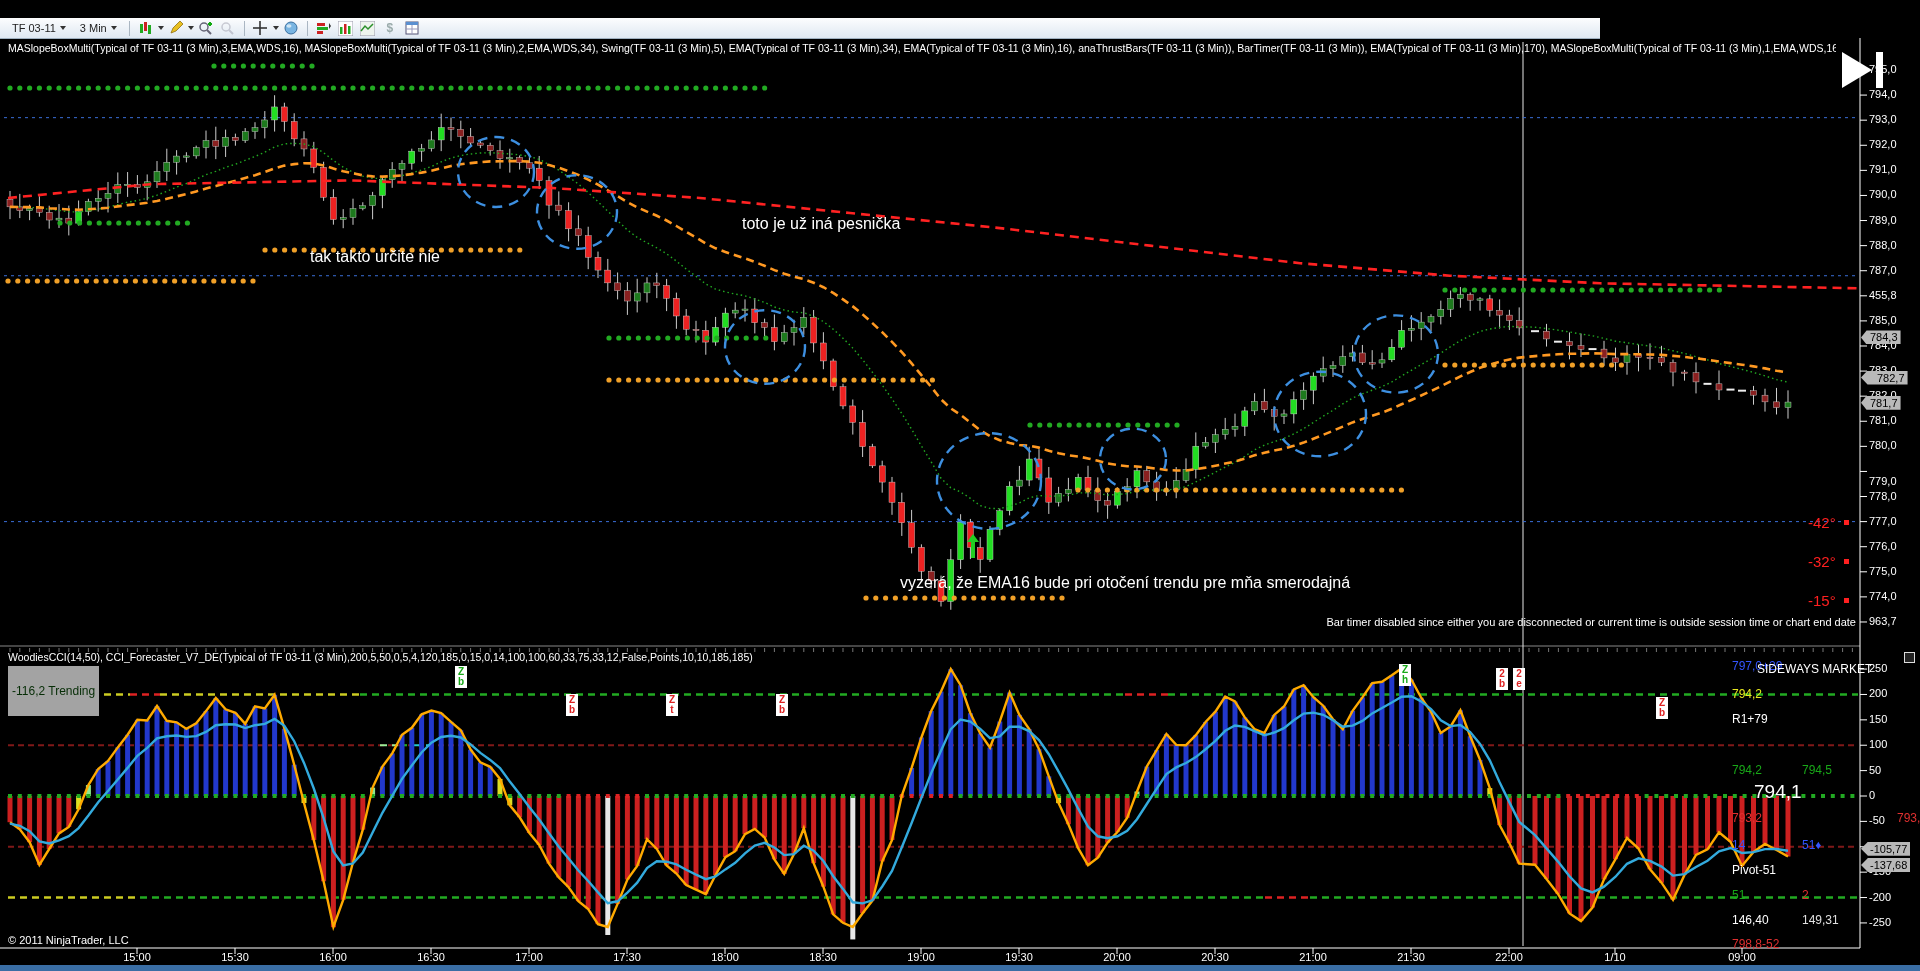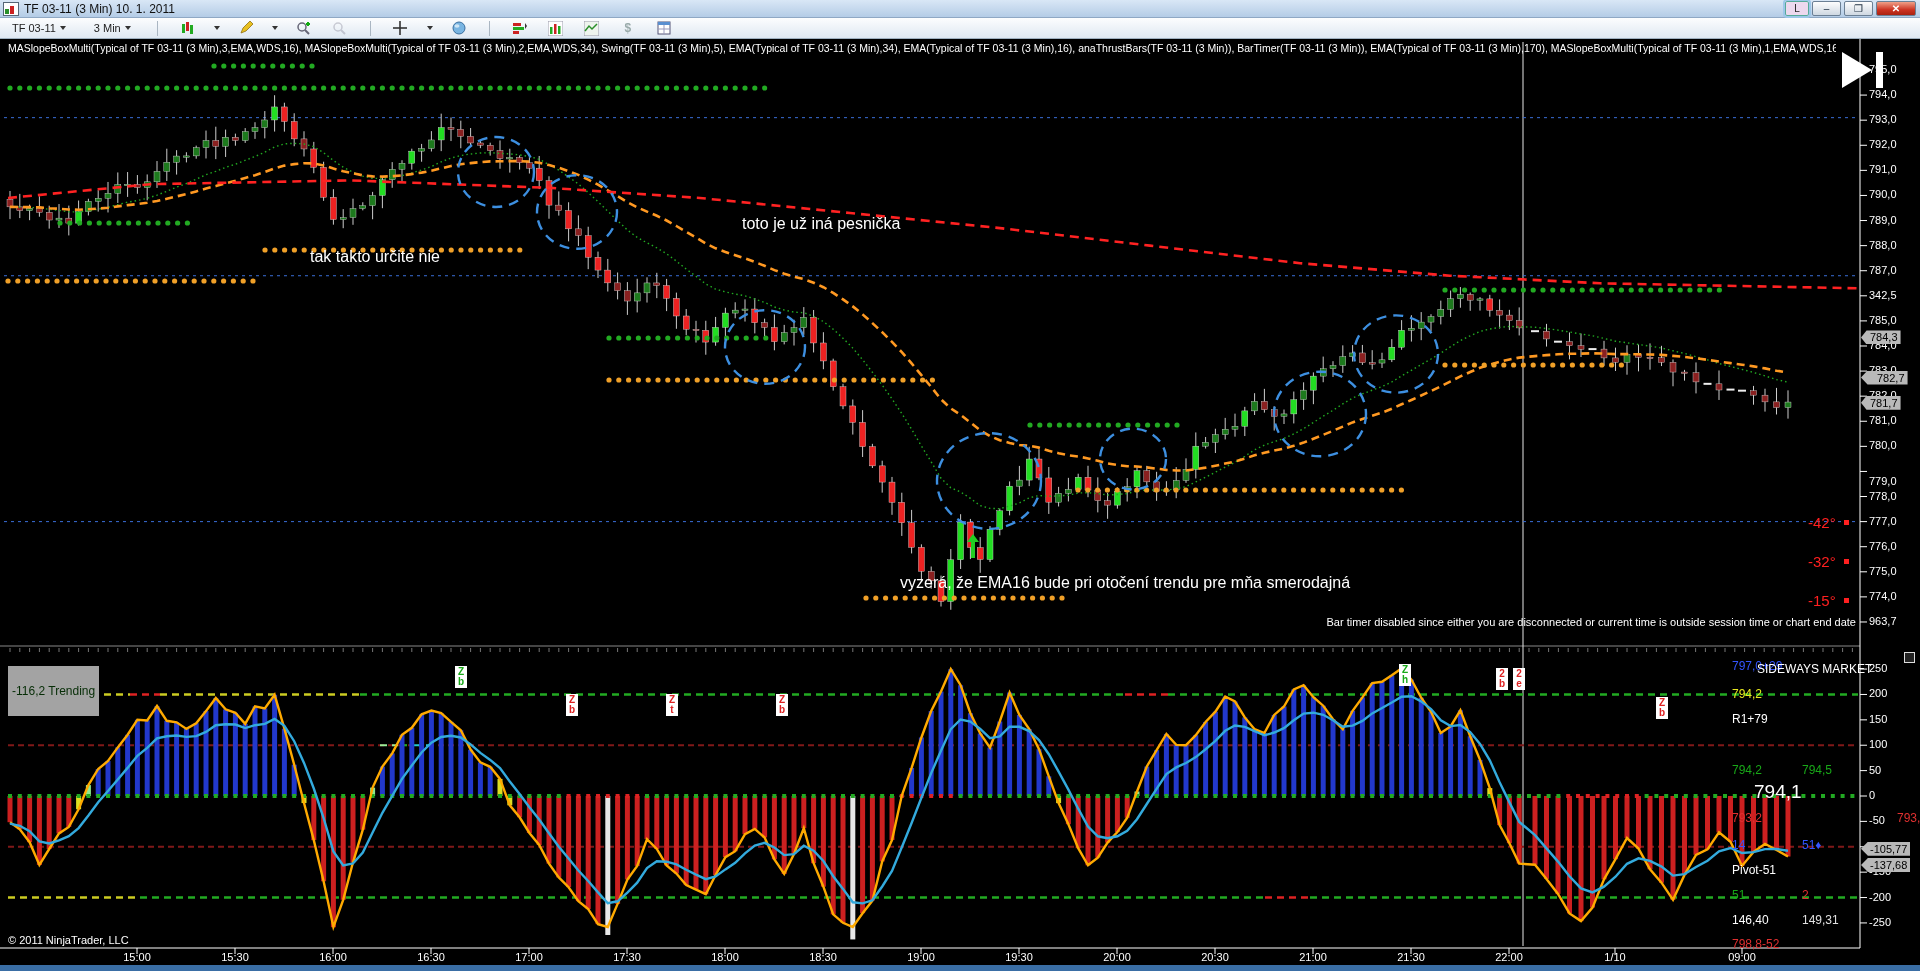--- a/index.html
+++ b/index.html
@@ -12,23 +12,23 @@
   #title-icon{width:14px;height:12px;margin:0 5px 0 3px;background:#fff;border:1px solid #567;
     position:relative;overflow:hidden;}
   #title-icon:before{content:"";position:absolute;left:1px;top:6px;width:4px;height:5px;background:#2a8f2a;}
   #title-icon:after{content:"";position:absolute;left:6px;top:3px;width:4px;height:8px;background:#cc2222;}
   #win-controls{position:absolute;right:4px;top:1px;display:flex;align-items:center;gap:3px;}
   .wbtn{height:15px;border-radius:2px;border:1px solid #6b7f94;display:flex;align-items:center;
     justify-content:center;font-size:10px;box-sizing:border-box;}
   #link-btn{width:24px;background:#ecd9ee;border:1px solid #5a9;color:#222;outline:2px solid #9cc7e8;}
   #min-btn,#max-btn{width:29px;background:linear-gradient(#fdfdfd,#cfd8e2);color:#234;}
   #close-btn{width:40px;background:linear-gradient(#f0a088,#cc3322 60%,#aa2211);color:#fff;font-weight:bold;}
-  #toolbar{position:absolute;left:0;top:18px;width:1920px;height:21px;
+  #toolbar{position:absolute;left:0;top:18px;width:1600px;height:21px;
     background:linear-gradient(#fcfdfe,#dfe8f2);border-bottom:1px solid #9fb0c0;
-    display:flex;align-items:center;font-size:11px;color:#222;box-sizing:border-box;padding-left:6px;gap:16px;}
+    display:flex;align-items:center;font-size:11px;color:#222;box-sizing:border-box;padding-left:6px;gap:2px;}
   .tb-dd{display:flex;align-items:center;gap:4px;padding:1px 5px;border:1px solid transparent;border-radius:2px;}
   .caret{width:0;height:0;border-left:3px solid transparent;border-right:3px solid transparent;
     border-top:4px solid #333;}
   .tb-sep{width:1px;height:15px;background:#aab6c2;margin:0 4px;}
   .tb-btn{width:20px;height:17px;display:flex;align-items:center;justify-content:center;border-radius:2px;}
   .tb-btn svg{display:block;}
   
   .ovl{position:absolute;white-space:nowrap;}
   #main-ind{left:8px;top:42px;width:1828px;overflow:hidden;color:#fff;font-size:10.5px;}
   #cci-ind{left:8px;top:651px;width:1690px;overflow:hidden;color:#fff;font-size:10.5px;}
@@ -1377,30 +1377,20 @@
       <rect x="1801.3999999999944" y="794" width="4" height="4" fill="#22aa22"></rect>
       <rect x="1811.1999999999944" y="794" width="4" height="4" fill="#22aa22"></rect>
       <rect x="1820.9999999999943" y="794" width="4" height="4" fill="#22aa22"></rect>
       <rect x="1830.7999999999943" y="794" width="4" height="4" fill="#22aa22"></rect>
       <rect x="1840.5999999999942" y="794" width="4" height="4" fill="#22aa22"></rect>
       <rect x="1850.3999999999942" y="794" width="4" height="4" fill="#22aa22"></rect>
       <polyline stroke="#ffaa00" stroke-width="2.4" points="10.0,822.2 19.8,829.3 29.6,842.2 39.4,865.0 49.2,849.0 59.0,833.4 68.8,826.9 78.6,809.3 88.4,785.1 98.2,769.0 108.0,761.0 117.8,747.4 127.6,734.7 137.4,719.7 147.2,720.4 157.0,706.0 166.8,720.8 176.6,722.3 186.4,728.9 196.2,723.2 206.0,711.1 215.8,698.0 225.6,709.3 235.4,712.8 245.2,723.9 255.0,706.4 264.8,708.5 274.6,694.8 284.4,728.7 294.2,764.7 304.0,803.0 313.8,840.1 323.6,881.3 333.4,927.0 343.2,899.8 353.0,862.3 362.8,829.7 372.6,787.6 382.4,766.6 392.2,753.4 402.0,734.8 411.8,727.8 421.6,714.3 431.4,710.6 441.2,713.2 451.0,721.8 460.8,730.3 470.6,749.6 480.4,762.4 490.2,766.8 500.0,778.9 509.8,805.3 519.6,817.3 529.4,833.0 539.2,845.0 549.0,863.6 558.8,877.4 568.6,887.2 578.4,901.2 588.2,909.1 598.0,924.1 607.8,927.0 617.6,903.9 627.4,879.5 637.2,865.9 647.0,839.1 656.8,849.0 666.6,865.4 676.4,873.5 686.2,885.1 696.0,889.6 705.8,894.2 715.6,875.0 725.4,857.1 735.2,851.2 745.0,834.2 754.8,828.9 764.6,837.5 774.4,859.3 784.2,873.9 794.0,854.0 803.8,828.2 813.6,863.2 823.4,886.7 833.2,914.4 843.0,922.8 852.8,927.0 862.6,913.2 872.4,900.6 882.2,861.4 892.0,840.0 901.8,795.6 911.6,767.9 921.4,737.5 931.2,711.0 941.0,691.6 950.8,669.1 960.6,685.2 970.4,713.2 980.2,733.5 990.0,747.6 999.8,721.5 1009.6,692.6 1019.4,714.9 1029.2,729.1 1039.0,749.2 1048.8,776.3 1058.6,803.1 1068.4,824.3 1078.2,848.2 1088.0,865.3 1097.8,857.6 1107.6,842.6 1117.4,832.1 1127.2,817.8 1137.0,791.5 1146.8,766.5 1156.6,750.1 1166.4,734.0 1176.2,744.9 1186.0,745.2 1195.8,735.2 1205.6,722.0 1215.4,711.7 1225.2,696.5 1235.0,701.5 1244.8,717.4 1254.6,729.2 1264.4,733.0 1274.2,714.9 1284.0,706.5 1293.8,689.4 1303.6,685.2 1313.4,697.2 1323.2,705.7 1333.0,719.3 1342.8,729.3 1352.6,710.8 1362.4,697.4 1372.2,683.0 1382.0,681.8 1391.8,675.3 1401.6,668.4 1411.4,679.6 1421.2,697.7 1431.0,711.8 1440.8,733.0 1450.6,726.4 1460.4,710.3 1470.2,736.2 1480.0,759.9 1489.8,788.1 1499.6,825.1 1509.4,843.2 1519.2,863.6 1535.0,864.7 1546.5,878.9 1558.0,893.9 1569.5,913.4 1581.0,921.1 1592.5,907.6 1604.0,879.4 1615.5,859.2 1627.0,838.0 1638.5,848.6 1650.0,869.3 1661.5,882.7 1673.0,899.8 1684.5,874.9 1696.0,854.8 1707.5,849.3 1719.0,832.3 1730.5,841.7 1742.0,865.9 1753.5,851.9 1765.0,843.8 1776.5,850.0 1788.0,856.5" fill="none"></polyline>
       <polyline stroke="#33aadd" stroke-width="2.4" points="10.0,823.6 19.8,825.8 29.6,831.1 39.4,841.4 49.2,843.5 59.0,840.3 68.8,836.1 78.6,828.1 88.4,815.5 98.2,802.2 108.0,791.0 117.8,779.4 127.6,767.9 137.4,755.8 147.2,747.9 157.0,738.3 166.8,736.3 176.6,735.5 186.4,736.9 196.2,736.1 206.0,731.9 215.8,725.2 225.6,724.2 235.4,724.5 245.2,728.1 255.0,725.2 264.8,723.9 274.6,718.9 284.4,725.8 294.2,741.2 304.0,762.9 313.8,788.5 323.6,818.0 333.4,851.4 343.2,865.4 353.0,863.5 362.8,852.5 372.6,832.5 382.4,812.8 392.2,795.8 402.0,778.9 411.8,765.5 421.6,752.5 431.4,742.7 441.2,737.0 451.0,735.8 460.8,737.5 470.6,744.4 480.4,752.9 490.2,759.9 500.0,768.1 509.8,781.6 519.6,794.1 529.4,807.2 539.2,819.5 549.0,833.3 558.8,846.7 568.6,858.5 578.4,870.5 588.2,881.0 598.0,892.4 607.8,903.3 617.6,901.3 627.4,892.6 637.2,882.7 647.0,868.1 656.8,861.3 666.6,861.7 676.4,864.4 686.2,869.7 696.0,874.6 705.8,879.2 715.6,876.5 725.4,869.4 735.2,862.8 745.0,853.4 754.8,845.5 764.6,842.8 774.4,847.5 784.2,855.1 794.0,854.1 803.8,845.8 813.6,850.7 823.4,861.0 833.2,876.2 843.0,888.9 852.8,902.3 862.6,903.4 872.4,900.3 882.2,886.5 892.0,870.9 901.8,847.2 911.6,823.0 921.4,797.8 931.2,773.1 941.0,750.7 950.8,729.1 960.6,719.5 970.4,721.5 980.2,729.0 990.0,738.2 999.8,736.4 1009.6,726.6 1019.4,726.8 1029.2,731.1 1039.0,740.1 1048.8,754.2 1058.6,771.6 1068.4,789.6 1078.2,808.7 1088.0,826.6 1097.8,836.3 1107.6,838.2 1117.4,836.3 1127.2,830.8 1137.0,819.2 1146.8,804.0 1156.6,788.9 1166.4,774.0 1176.2,767.4 1186.0,763.0 1195.8,757.1 1205.6,749.2 1215.4,740.9 1225.2,730.8 1235.0,725.5 1244.8,726.8 1254.6,731.2 1264.4,735.3 1274.2,732.5 1284.0,728.2 1293.8,720.2 1303.6,713.6 1313.4,712.7 1323.2,714.8 1333.0,720.2 1342.8,726.8 1352.6,725.7 1362.4,720.9 1372.2,713.4 1382.0,708.0 1391.8,702.5 1401.6,696.7 1411.4,696.3 1421.2,701.4 1431.0,709.0 1440.8,720.4 1450.6,726.1 1460.4,725.0 1470.2,732.1 1480.0,743.9 1489.8,760.3 1499.6,782.3 1509.4,802.4 1519.2,821.9 1535.0,835.2 1546.5,848.4 1558.0,861.6 1569.5,876.3 1581.0,888.4 1592.5,892.4 1604.0,886.7 1615.5,876.7 1627.0,863.8 1638.5,858.3 1650.0,860.9 1661.5,866.6 1673.0,875.6 1684.5,874.1 1696.0,867.0 1707.5,860.7 1719.0,851.4 1730.5,848.0 1742.0,853.0 1753.5,852.1 1765.0,849.1 1776.5,849.0 1788.0,850.8" fill="none"></polyline>
     </svg>
 
-  <div id="titlebar">
-    <div id="title-icon"></div>
-    <span>TF 03-11 (3 Min)  10. 1. 2011</span>
-    <div id="win-controls">
-      <div class="wbtn" id="link-btn">L</div>
-      <div class="wbtn" id="min-btn">–</div>
-      <div class="wbtn" id="max-btn">❐</div>
-      <div class="wbtn" id="close-btn">✕</div>
-    </div>
-  </div>
 
   <div id="toolbar">
     <div class="tb-dd">
       <span>TF 03-11</span>
       <span class="caret"></span>
     </div>
     <div class="tb-dd">
       <span>3 Min</span>
       <span class="caret"></span>
     </div>
@@ -1477,35 +1467,36 @@
       <svg width="14" height="14">
         <rect x="1" y="1" width="12" height="12" fill="#fff" stroke="#557"></rect>
         <rect x="1" y="1" width="12" height="3" fill="#5a8fd0"></rect>
         <line x1="1" y1="8" x2="13" y2="8" stroke="#99b"></line>
           <line x1="7" y1="4" x2="7" y2="13" stroke="#99b"></line>
       </svg>
     </div>
   </div>
 
   <div class="ovl" id="main-ind">MASlopeBoxMulti(Typical of TF 03-11 (3 Min),3,EMA,WDS,16), MASlopeBoxMulti(Typical of TF 03-11 (3 Min),2,EMA,WDS,34), Swing(TF 03-11 (3 Min),5), EMA(Typical of TF 03-11 (3 Min),34), EMA(Typical of TF 03-11 (3 Min),16), anaThrustBars(TF 03-11 (3 Min)), BarTimer(TF 03-11 (3 Min)), EMA(Typical of TF 03-11 (3 Min),170), MASlopeBoxMulti(Typical of TF 03-11 (3 Min),1,EMA,WDS,16)</div>
+  <div class="ovl" id="cci-ind">WoodiesCCI(14,50), CCI_Forecaster_V7_DE(Typical of TF 03-11 (3 Min),200,5,50,0,5,4,120,185,0,15,0,14,100,100,60,33,75,33,12,False,Points,10,10,185,185)</div>
   <div class="ovl" id="cci-status">-116,2 Trending</div>
   <div class="ovl" id="bar-timer-msg">Bar timer disabled since either you are disconnected or current time is outside session time or chart end date</div>
   <div class="ovl" id="copyright">© 2011 NinjaTrader, LLC</div>
   <div id="panel-box-icon"></div>
   <div id="gen-texts">
       <div class="ax-label" style="left: 1869px; top: 63px;">795,0</div>
       <div class="ax-label" style="left: 1869px; top: 88.09px;">794,0</div>
       <div class="ax-label" style="left: 1869px; top: 113.18px;">793,0</div>
       <div class="ax-label" style="left: 1869px; top: 138.27px;">792,0</div>
       <div class="ax-label" style="left: 1869px; top: 163.36px;">791,0</div>
       <div class="ax-label" style="left: 1869px; top: 188.45px;">790,0</div>
       <div class="ax-label" style="left: 1869px; top: 213.54px;">789,0</div>
       <div class="ax-label" style="left: 1869px; top: 238.63px;">788,0</div>
       <div class="ax-label" style="left: 1869px; top: 263.72px;">787,0</div>
-      <div class="ax-label" style="left: 1869px; top: 288.81px;">342,5</div>
+      <div class="ax-label" style="left: 1869px; top: 288.81px;">455,8</div>
       <div class="ax-label" style="left: 1869px; top: 313.9px;">785,0</div>
       <div class="ax-label" style="left: 1869px; top: 338.99px;">784,0</div>
       <div class="ax-label" style="left: 1869px; top: 364.08px;">783,0</div>
       <div class="ax-label" style="left: 1869px; top: 389.17px;">782,0</div>
       <div class="ax-label" style="left: 1869px; top: 414.26px;">781,0</div>
       <div class="ax-label" style="left: 1869px; top: 439.35px;">780,0</div>
       <div class="ax-label" style="left: 1869px; top: 475px;">779,0</div>
       <div class="ax-label" style="left: 1869px; top: 489.53px;">778,0</div>
       <div class="ax-label" style="left: 1869px; top: 514.62px;">777,0</div>
       <div class="ax-label" style="left: 1869px; top: 539.71px;">776,0</div>

